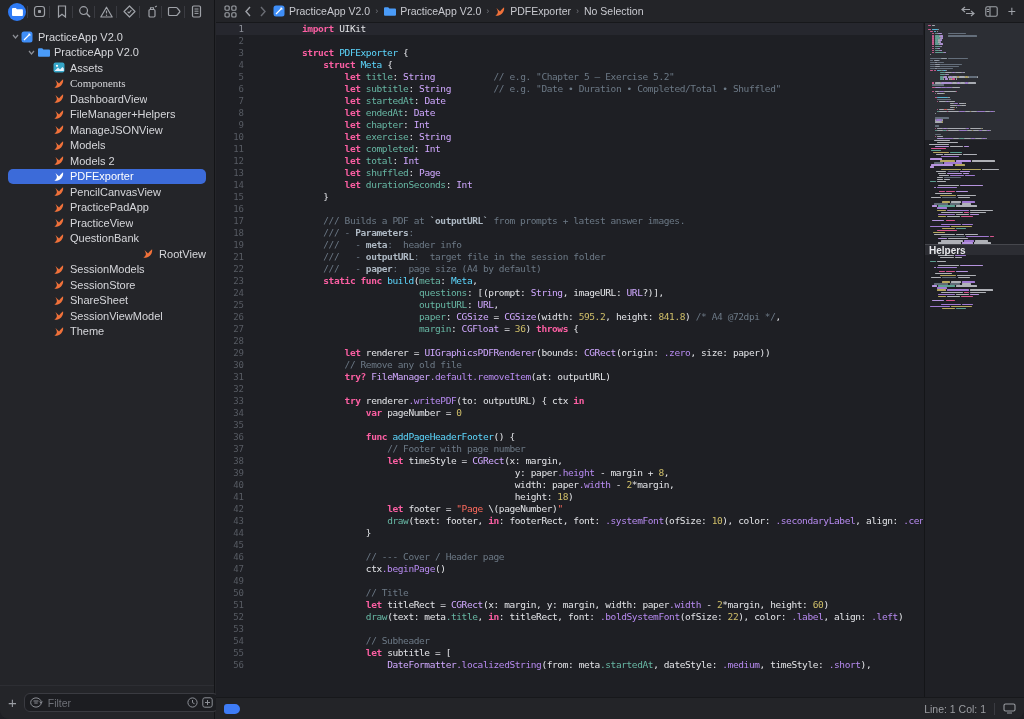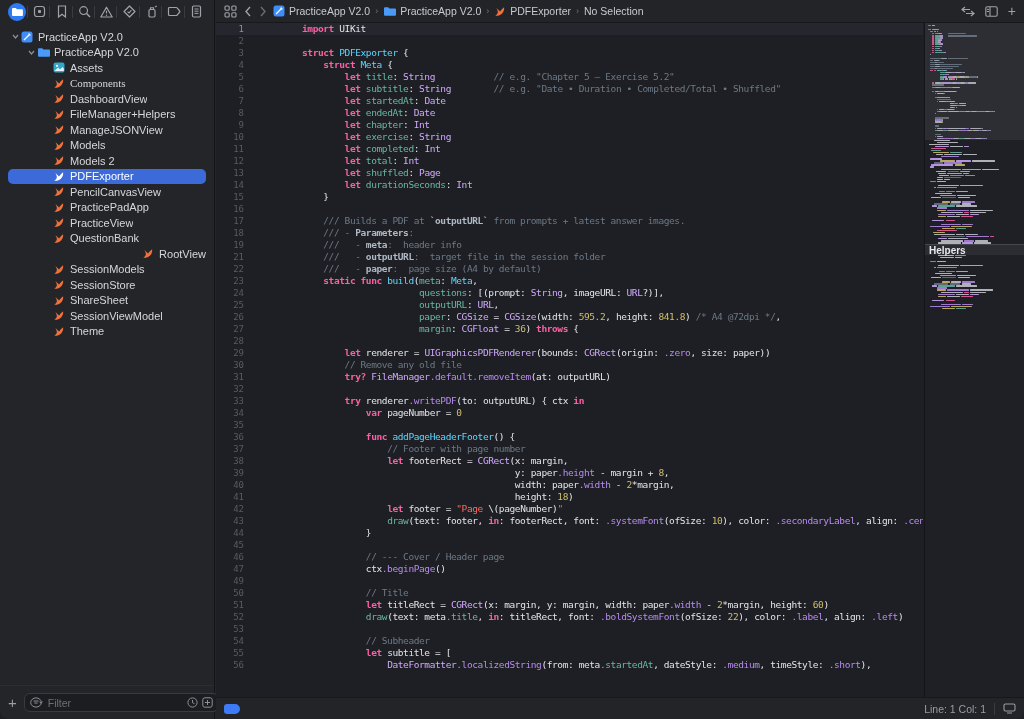--- a/index.html
+++ b/index.html
@@ -475,21 +475,21 @@
         <div class="code-line"><span class="ln">28</span><span class="lt"></span></div>
         <div class="code-line"><span class="ln">29</span><span class="lt"><span class="tok-p">        </span><span class="tok-k">let</span><span class="tok-p"> renderer = </span><span class="tok-t">UIGraphicsPDFRenderer</span><span class="tok-p">(bounds: </span><span class="tok-t">CGRect</span><span class="tok-p">(origin: </span><span class="tok-m">.zero</span><span class="tok-p">, size: paper))</span></span></div>
         <div class="code-line"><span class="ln">30</span><span class="lt"><span class="tok-p">        </span><span class="tok-c">// Remove any old file</span></span></div>
         <div class="code-line"><span class="ln">31</span><span class="lt"><span class="tok-p">        </span><span class="tok-k">try?</span><span class="tok-p"> </span><span class="tok-t">FileManager</span><span class="tok-m">.default</span><span class="tok-m">.removeItem</span><span class="tok-p">(at: outputURL)</span></span></div>
         <div class="code-line"><span class="ln">32</span><span class="lt"></span></div>
         <div class="code-line"><span class="ln">33</span><span class="lt"><span class="tok-p">        </span><span class="tok-k">try</span><span class="tok-p"> renderer</span><span class="tok-m">.writePDF</span><span class="tok-p">(to: outputURL) { ctx </span><span class="tok-k">in</span></span></div>
         <div class="code-line"><span class="ln">34</span><span class="lt"><span class="tok-p">            </span><span class="tok-k">var</span><span class="tok-p"> pageNumber = </span><span class="tok-n">0</span></span></div>
         <div class="code-line"><span class="ln">35</span><span class="lt"></span></div>
         <div class="code-line"><span class="ln">36</span><span class="lt"><span class="tok-p">            </span><span class="tok-k">func</span><span class="tok-d"> addPageHeaderFooter</span><span class="tok-p">() {</span></span></div>
         <div class="code-line"><span class="ln">37</span><span class="lt"><span class="tok-p">                </span><span class="tok-c">// Footer with page number</span></span></div>
-        <div class="code-line"><span class="ln">38</span><span class="lt"><span class="tok-p">                </span><span class="tok-k">let</span><span class="tok-p"> footerRect = </span><span class="tok-t">CGRect</span><span class="tok-p">(x: margin,</span></span></div>
+        <div class="code-line"><span class="ln">38</span><span class="lt"><span class="tok-p">                </span><span class="tok-k">let</span><span class="tok-p"> timeStyle = </span><span class="tok-t">CGRect</span><span class="tok-p">(x: margin,</span></span></div>
         <div class="code-line"><span class="ln">39</span><span class="lt"><span class="tok-p">                                        y: paper</span><span class="tok-m">.height</span><span class="tok-p"> - margin + </span><span class="tok-n">8</span><span class="tok-p">,</span></span></div>
         <div class="code-line"><span class="ln">40</span><span class="lt"><span class="tok-p">                                        width: paper</span><span class="tok-m">.width</span><span class="tok-p"> - </span><span class="tok-n">2</span><span class="tok-p">*margin,</span></span></div>
         <div class="code-line"><span class="ln">41</span><span class="lt"><span class="tok-p">                                        height: </span><span class="tok-n">18</span><span class="tok-p">)</span></span></div>
         <div class="code-line"><span class="ln">42</span><span class="lt"><span class="tok-p">                </span><span class="tok-k">let</span><span class="tok-p"> footer = </span><span class="tok-s">"Page </span><span class="tok-p">\(pageNumber)</span><span class="tok-s">"</span></span></div>
         <div class="code-line"><span class="ln">43</span><span class="lt"><span class="tok-p">                </span><span class="tok-pm">draw</span><span class="tok-p">(text: footer, </span><span class="tok-k">in</span><span class="tok-p">: footerRect, font: </span><span class="tok-m">.systemFont</span><span class="tok-p">(ofSize: </span><span class="tok-n">10</span><span class="tok-p">), color: </span><span class="tok-m">.secondaryLabel</span><span class="tok-p">, align: </span><span class="tok-m">.center</span><span class="tok-p">)</span></span></div>
         <div class="code-line"><span class="ln">44</span><span class="lt"><span class="tok-p">            }</span></span></div>
         <div class="code-line"><span class="ln">45</span><span class="lt"></span></div>
         <div class="code-line"><span class="ln">46</span><span class="lt"><span class="tok-p">            </span><span class="tok-c">// --- Cover / Header page</span></span></div>
         <div class="code-line"><span class="ln">47</span><span class="lt"><span class="tok-p">            ctx</span><span class="tok-m">.beginPage</span><span class="tok-p">()</span></span></div>
         <div class="code-line"><span class="ln">49</span><span class="lt"></span></div>

